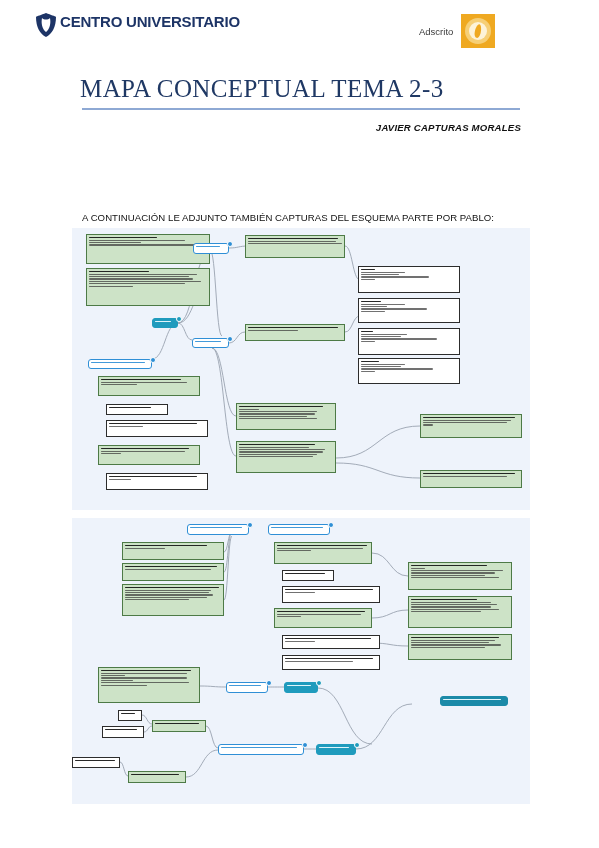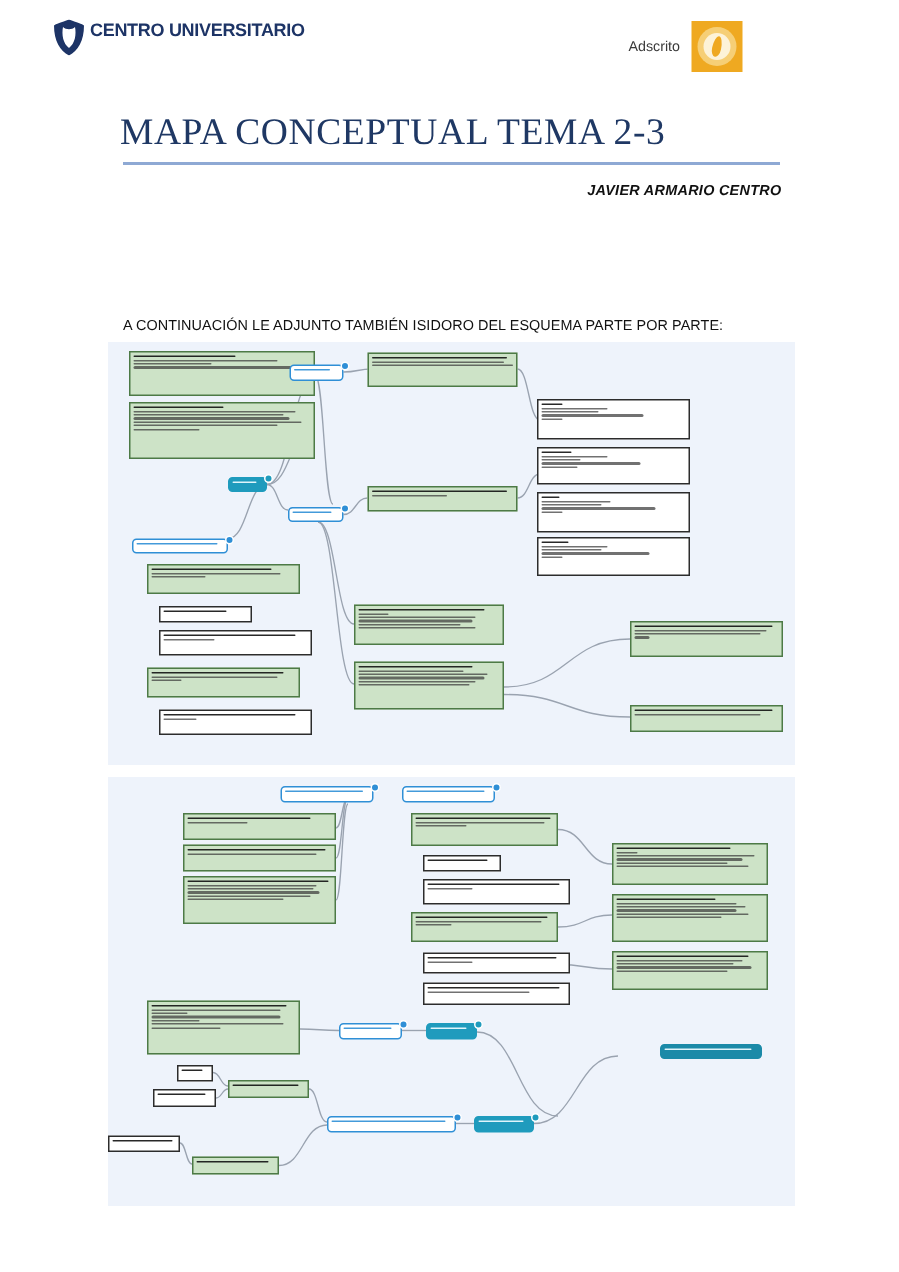--- a/index.html
+++ b/index.html
@@ -9,21 +9,21 @@
     color:#111;overflow:hidden;position:relative;
   }
   .page{position:relative;width:599px;height:848px;}
 
   
   .header{position:absolute;left:0;top:0;width:599px;height:62px;}
   .logo-left{position:absolute;left:36px;top:13px;display:flex;align-items:flex-start;gap:4px;}
   .shield{width:20px;height:24px;flex:none;}
   .logo-left-txt{line-height:1;}
   .logo-name{font-family:"Liberation Sans", sans-serif;font-weight:bold;font-size:19px;letter-spacing:-0.5px;color:#1d3466;display:block;}
-  .logo-sub{font-family:"Liberation Sans", sans-serif;font-weight:bold;font-size:12px;letter-spacing:-0.2px;color:#1d3466;display:block;margin-top:1px;}
+  .logo-sub{font-family:"Liberation Sans", sans-serif;font-weight:bold;font-size:15px;letter-spacing:-0.2px;color:#1d3466;display:block;margin-top:1px;}
 
   .adscrito{position:absolute;left:419px;top:26px;font-size:9.5px;color:#3a3a3a;}
   .emblem{position:absolute;left:461px;top:14px;width:34px;height:34px;background:#efa921;}
   .emblem .ring{position:absolute;left:4px;top:4px;width:26px;height:26px;border-radius:50%;background:#f6cf76;}
   .emblem .ring2{position:absolute;left:8px;top:8px;width:18px;height:18px;border-radius:50%;background:#fdf3d8;}
   .emblem .leaf{position:absolute;left:14px;top:10px;width:6px;height:14px;border-radius:50% 50% 50% 50%/60% 60% 40% 40%;background:#efa921;transform:rotate(12deg);}
   .logo-right{position:absolute;left:501px;top:12px;text-align:center;line-height:1;}
   .por-top{font-size:4.6px;letter-spacing:1.6px;color:#1d3466;font-weight:bold;display:block;}
   .por-main{font-size:14px;font-weight:bold;color:#1d3466;letter-spacing:-0.6px;display:block;}
   .por-main2{font-size:14px;font-weight:bold;color:#1d3466;letter-spacing:-0.6px;display:block;margin-top:-2px;}
@@ -85,24 +85,24 @@
       <div class="ring"></div>
       <div class="ring2"></div>
       <div class="leaf"></div>
     </div>
 
   </div>
 
   <div class="title">MAPA CONCEPTUAL TEMA 2-3</div>
   <div class="title-rule"></div>
 
-  <div class="author">JAVIER ARMARIO CENTRO</div>
-
-
-  <div class="para p2">A CONTINUACIÓN LE ADJUNTO TAMBIÉN ISIDORO DEL ESQUEMA PARTE POR PARTE:</div>
+  <div class="author">JAVIER CAPTURAS MORALES</div>
+
+
+  <div class="para p2">A CONTINUACIÓN LE ADJUNTO TAMBIÉN CAPTURAS DEL ESQUEMA PARTE POR PABLO:</div>
 
   <div class="diagram" id="diagram-1">
     <svg class="dg" id="edges-1">
         <path d="M106,95 C122,95 122,56 138,56" fill="none" stroke="#9aa3b0" stroke-width="0.9"></path>
         <path d="M106,95 C122,95 122,24 138,24" fill="none" stroke="#9aa3b0" stroke-width="0.9"></path>
         <path d="M106,95 C93,95 93,131 80,131" fill="none" stroke="#9aa3b0" stroke-width="0.9"></path>
         <path d="M106,95 C113,95 113,112 120,112" fill="none" stroke="#9aa3b0" stroke-width="0.9"></path>
         <path d="M138,22 C144,22 144,108 150,108" fill="none" stroke="#9aa3b0" stroke-width="0.9"></path>
         <path d="M157,20 C166.5,20 166.5,18 176,18" fill="none" stroke="#9aa3b0" stroke-width="0.9"></path>
         <path d="M157,115 C165,115 165,104 173,104" fill="none" stroke="#9aa3b0" stroke-width="0.9"></path>

